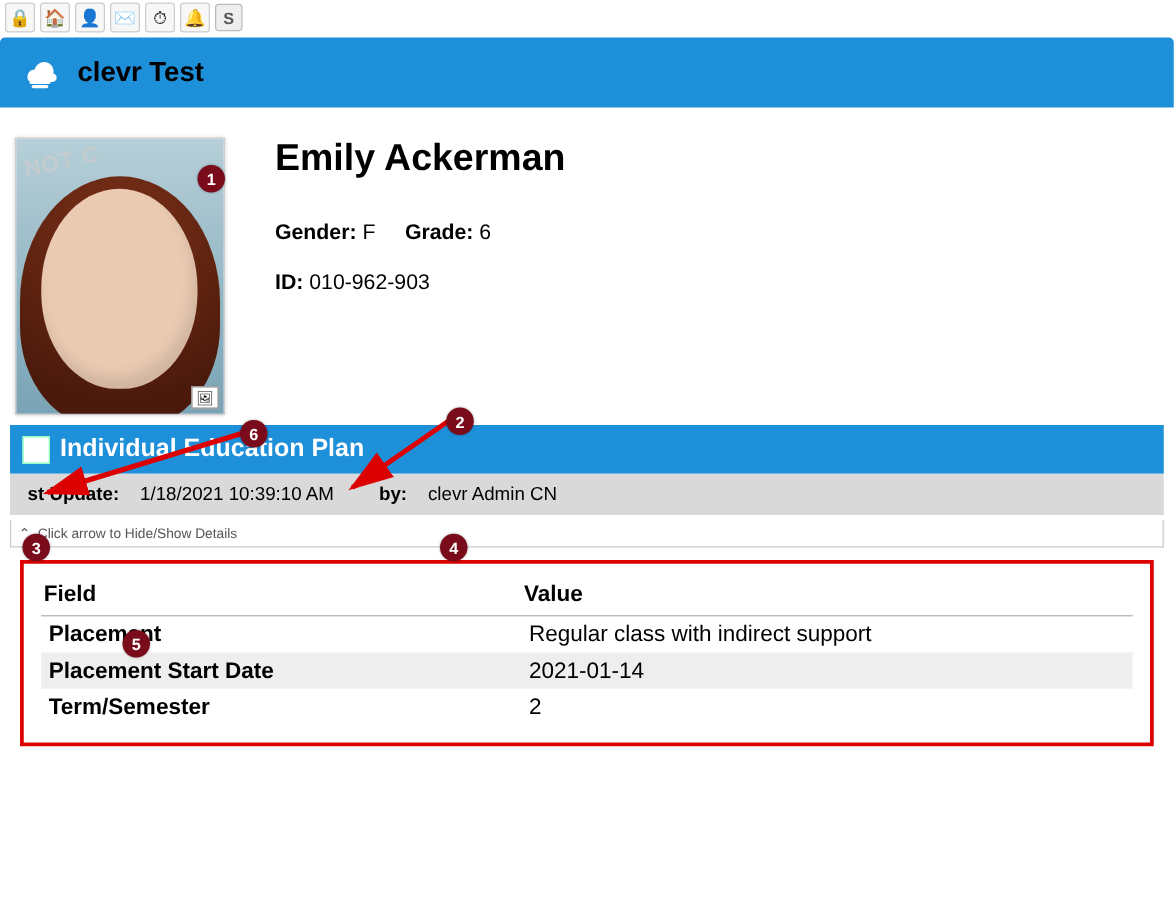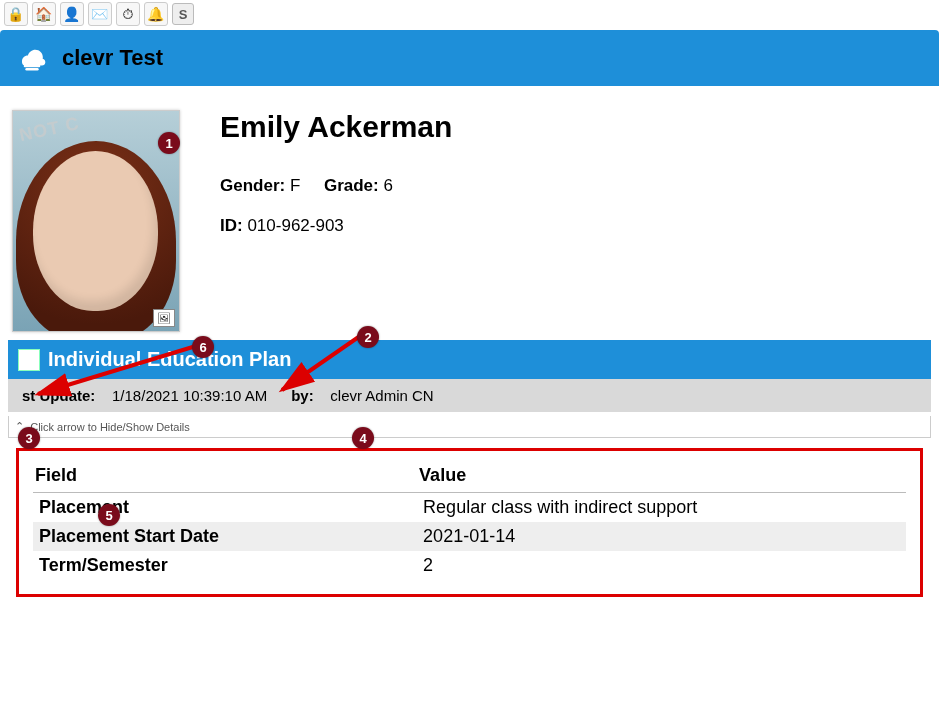--- a/index.html
+++ b/index.html
@@ -56,21 +56,21 @@
   .section-header {
     background: #1e8fd9; color: #fff; padding: 8px 10px; font-size: 20px; font-weight: bold;
     display: flex; align-items: center; gap: 8px; margin: 0 8px; position: relative;
   }
   .section-header .sh-icon {
     width: 22px; height: 22px; background:#fff; border:1px solid #8fb; display:inline-block;
   }
 
   .update-bar {
     background: #d9d9d9; padding: 8px 14px; margin: 0 8px;
-    font-size: 15px; display:flex; gap: 24px; align-items:flex-end; position:relative;
+    font-size: 15px; display:flex; gap: 36px; align-items:flex-end; position:relative;
   }
   .update-bar b { font-weight: bold; }
 
   .hideshow {
     margin: 4px 8px 0 8px; padding: 4px 6px; font-size: 11px; color:#555;
     border: 1px solid #ccc; border-top:none; display:flex; align-items:center; gap:6px;
   }
 
   .details-box {
     margin: 10px 16px 16px 16px; border: 3px solid #dc0000; padding: 10px 14px 14px 14px;

